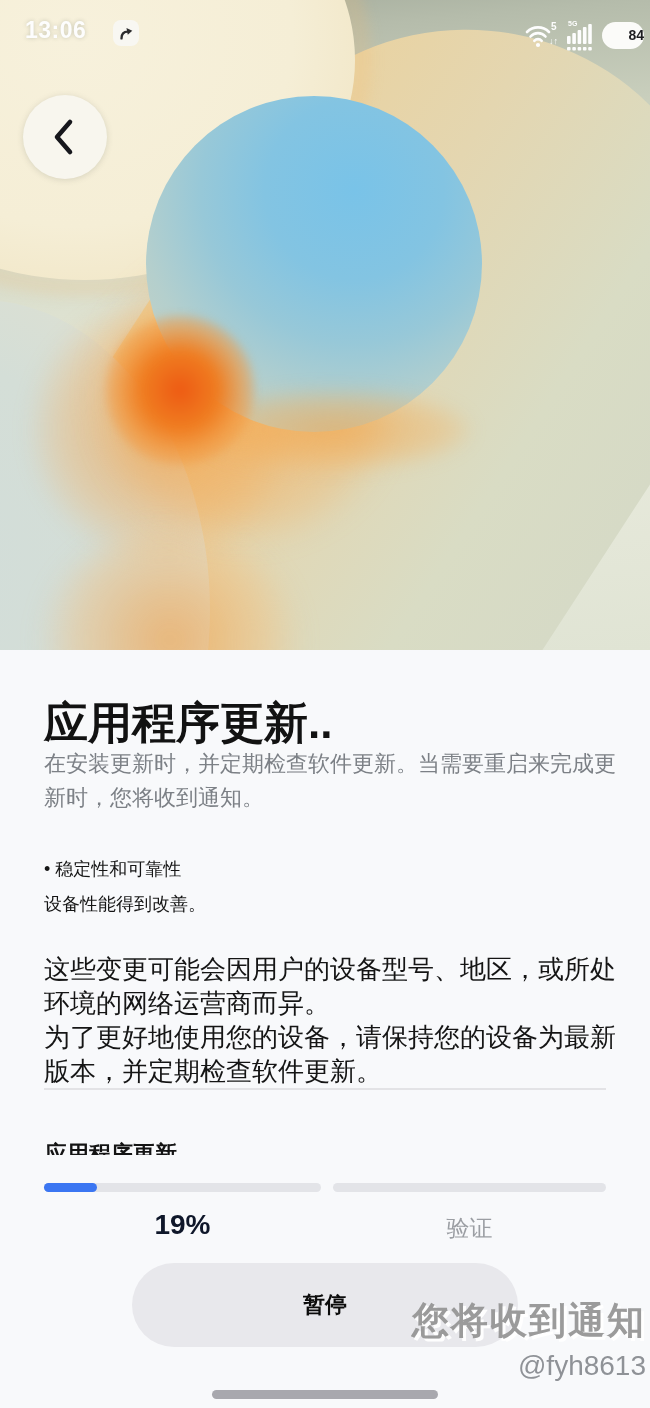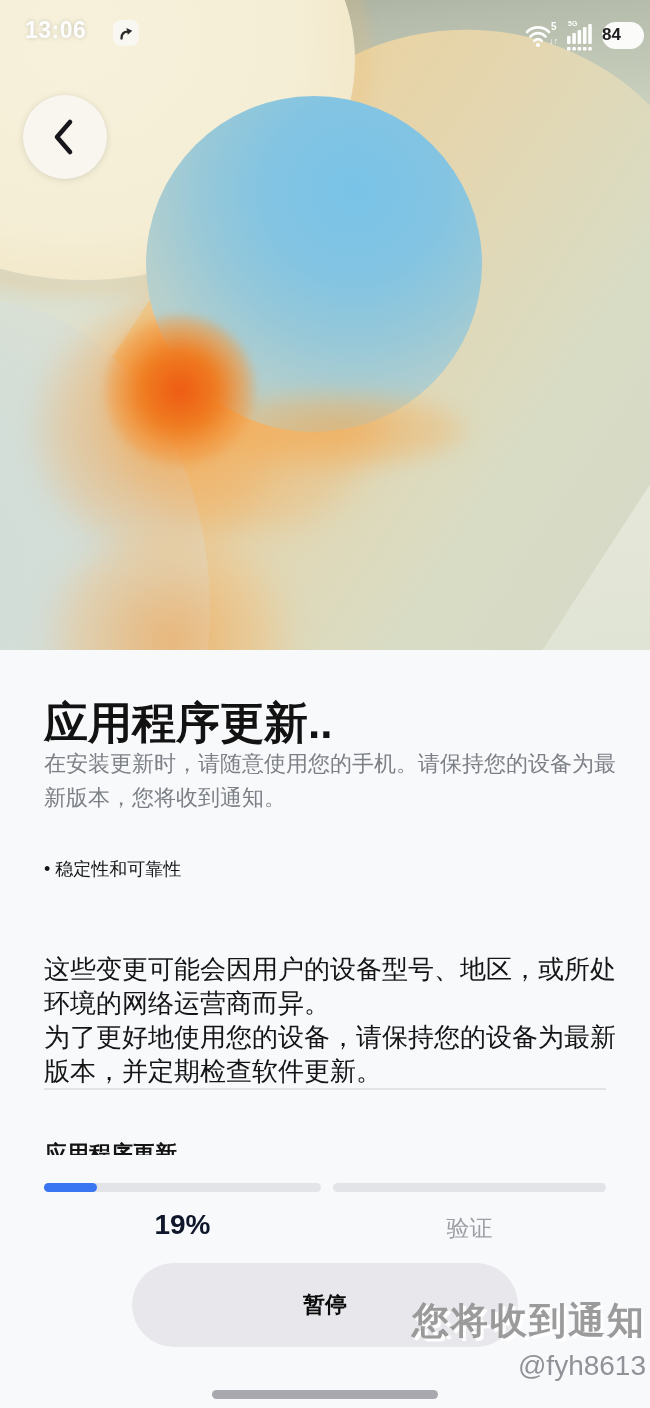--- a/index.html
+++ b/index.html
@@ -53,22 +53,22 @@
     filter:blur(4px);
   }
 
   
   .status-time{ position:absolute; left:25px; top:17px; font-size:23px; font-weight:700;
     color:#fdfdfd; letter-spacing:.5px; text-shadow:0 0 4px rgba(60,70,55,.25); }
   .status-badge{ position:absolute; left:113px; top:20px; width:26px; height:26px;
     background:#f8f7f2; border-radius:8px; display:flex; align-items:center; justify-content:center; }
   .status-right{ position:absolute; right:6px; top:19px; display:flex; align-items:center; gap:5px; }
   .battery-pill{ width:42px; height:27px; background:#fbfbf9; border-radius:14px;
-    display:flex; align-items:center; justify-content:flex-start;
-    font-size:17px; font-weight:700; color:#1d1d20; }
+    display:flex; align-items:center; justify-content:flex-end;
+    font-size:14px; font-weight:700; color:#1d1d20; }
 
   
   .back-btn{ position:absolute; left:23px; top:95px; width:84px; height:84px; border-radius:50%;
     background:#f8f6ee; box-shadow:0 1px 6px rgba(80,85,70,.18);
     display:flex; align-items:center; justify-content:center; cursor:pointer; }
 
   
   .title{ position:absolute; left:44px; top:694px; font-size:44px; font-weight:700; color:#121212; }
   .subtitle{ position:absolute; left:44px; top:747px; width:582px; font-size:22px; line-height:34px; color:#7c8086; }
   .changelog{ position:absolute; left:44px; top:852px; width:582px; font-size:18px; line-height:35px; color:#151515; }
@@ -151,23 +151,24 @@
     </div>
   </div>
 
   <div class="back-btn">
     <svg width="84" height="84" viewBox="0 0 84 84">
       <polyline points="47,27 34,42 47,57" stroke="#17171c" stroke-width="4.6" fill="none" stroke-linecap="round" stroke-linejoin="round"></polyline>
     </svg>
   </div>
 
   <div class="title">应用程序更新..</div>
-  <div class="subtitle">在安装更新时，请随意使用您的手机。请保持您的设备为最新版本，您将收到通知。</div>
+  <div class="subtitle">在安装更新时，并定期检查软件更新。当需要重启来完成更新时，您将收到通知。</div>
   <div class="changelog">
     <p>• 稳定性和可靠性</p>
+    <p>设备性能得到改善。</p>
   </div>
   <div class="notes">
     <p>这些变更可能会因用户的设备型号、地区，或所处环境的网络运营商而异。</p>
     <p>为了更好地使用您的设备，请保持您的设备为最新版本，并定期检查软件更新。</p>
   </div>
   <div class="divider"></div>
   <div class="section-clip">
     <span>应用程序更新</span>
   </div>
 

